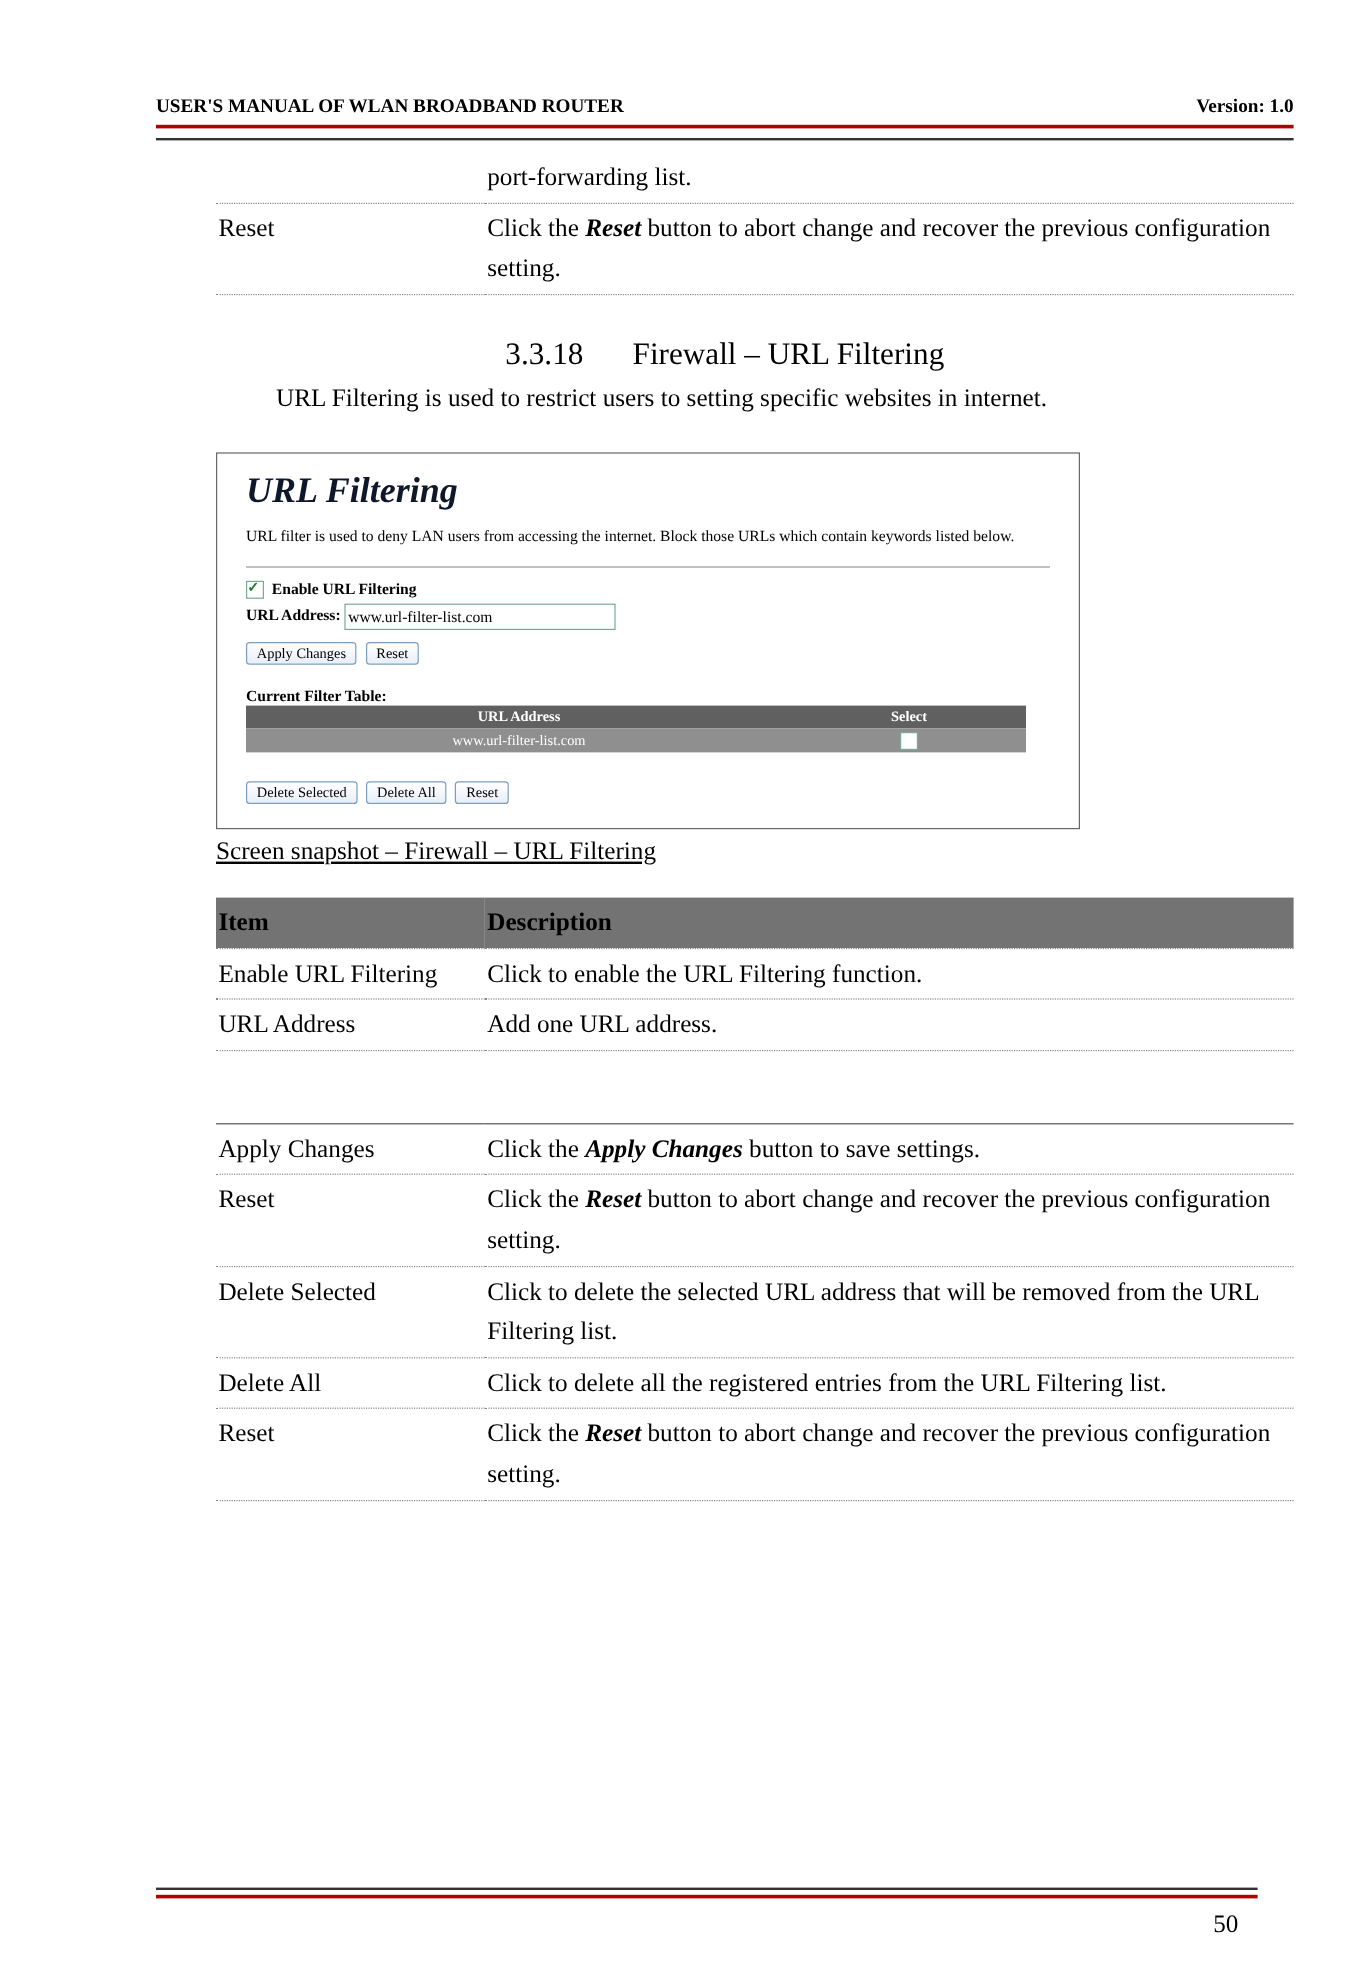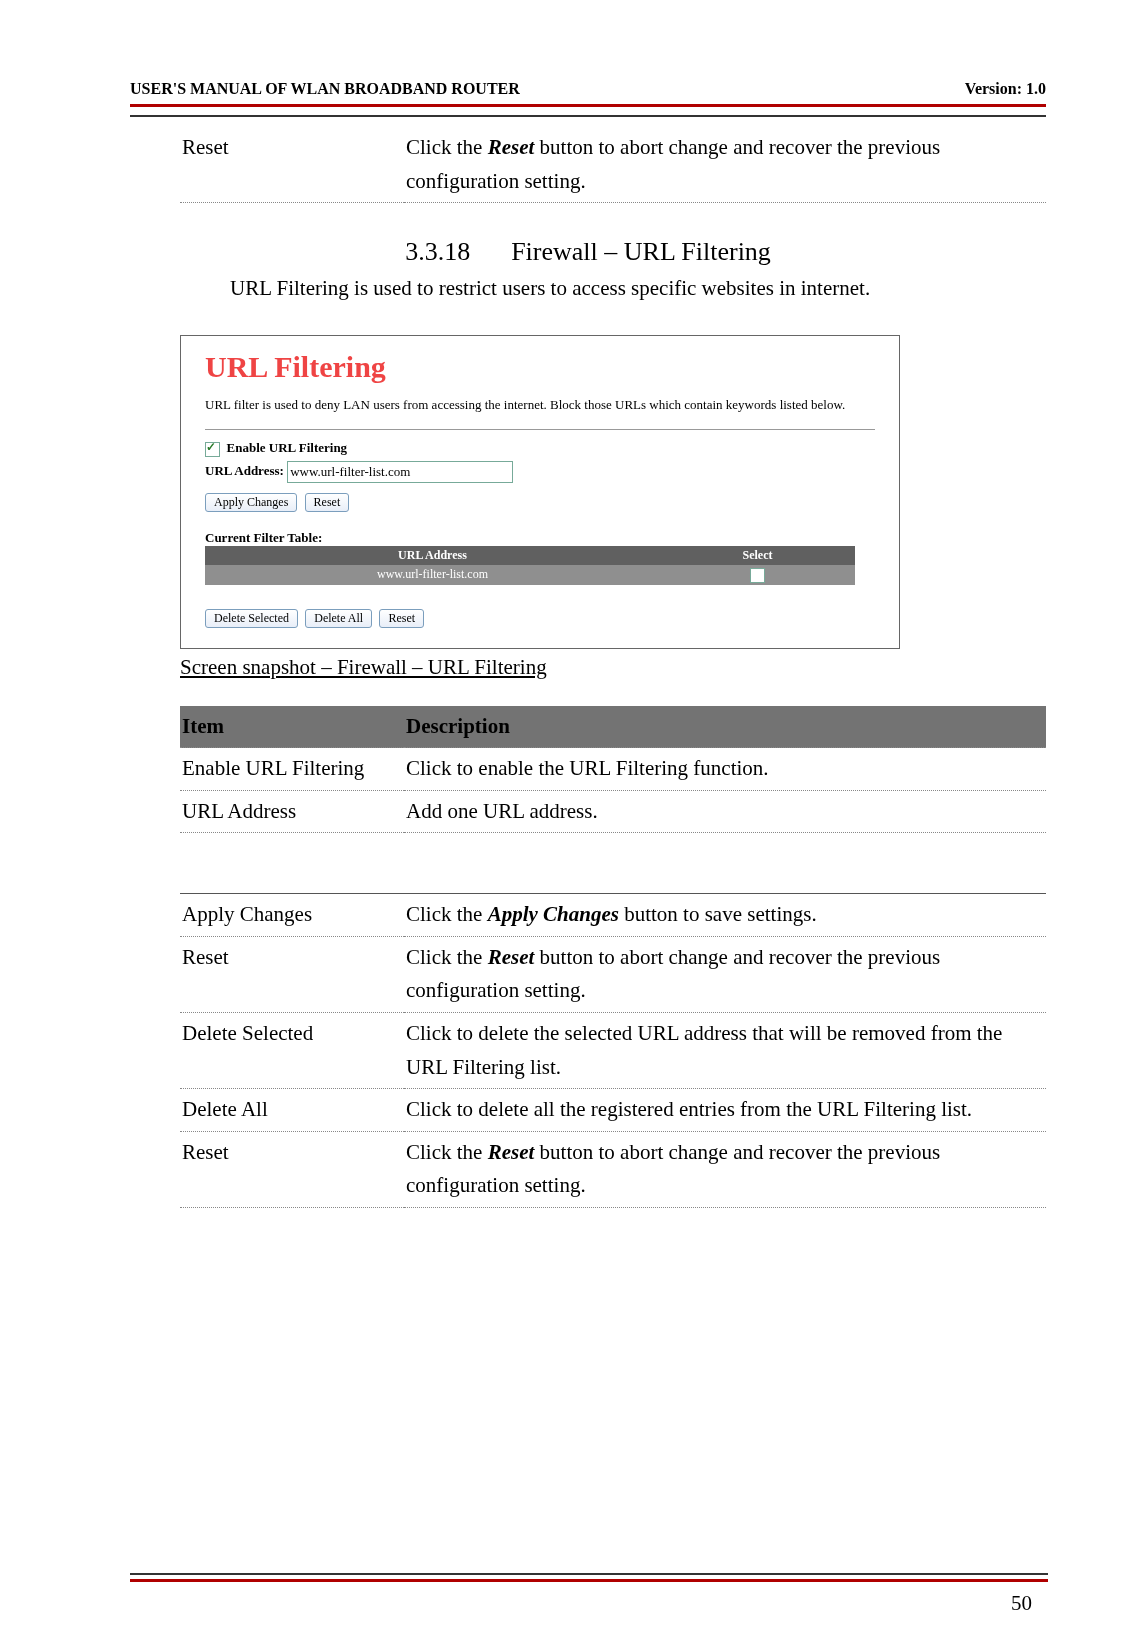--- a/index.html
+++ b/index.html
@@ -9,21 +9,21 @@
     width: 1138px;
     background: #fff;
     font-family: "Times New Roman", Times, serif;
     color: #000;
   }
   .page {
     width: 1138px;
     min-height: 1652px;
     position: relative;
     box-sizing: border-box;
-    padding: 80px 92px 50px 130px;
+    padding: 80px 60px 50px 130px;
   }
   .header-row {
     display: flex;
     justify-content: space-between;
     align-items: baseline;
     font-family: "Times New Roman", Times, serif;
     font-weight: bold;
     font-size: 16px;
     margin-bottom: 6px;
   }
@@ -83,23 +83,24 @@
   .shot {
     border: 1px solid #666;
     width: 720px;
     margin-top: 30px;
     padding: 14px 24px 18px 24px;
     font-family: "Times New Roman", Times, serif;
     box-sizing: border-box;
     font-size: 13px;
   }
   .shot-title {
-    color: #ef4444;
+    color: #0f172a;
     font-size: 30px;
     font-weight: bold;
+    font-style: italic;
     margin-bottom: 12px;
   }
   .shot-desc {
     font-size: 13px;
     margin-bottom: 16px;
     line-height: 1.35;
   }
   .shot-hr {
     border: none;
     border-top: 1px solid #999;
@@ -193,32 +194,36 @@
     <span>USER'S MANUAL OF WLAN BROADBAND ROUTER</span>
     <span>Version: 1.0</span>
   </div>
   <div class="red-line"></div>
   <div class="black-line"></div>
 
   <div class="content" style="margin-top:10px;">
     <table class="desc">
       <tbody id="top-table-body">
           <tr>
+            <td class="item"></td>
+            <td>port-forwarding list.</td>
+          </tr>
+          <tr>
             <td class="item">Reset</td>
             <td>Click the <span style="font-weight: bold; font-style: italic;">Reset</span> button to abort change and recover the previous configuration setting.</td>
           </tr>
         </tbody>
     </table>
   </div>
 
   <div style="display:flex; align-items:baseline; gap:16px;" class="section-num">
     <span style="width:90px; display:inline-block;">3.3.18</span>
     <span class="section-title">Firewall – URL Filtering</span>
   </div>
-  <div class="body-text" style="margin-left:100px;">URL Filtering is used to restrict users to access specific websites in internet.</div>
+  <div class="body-text" style="margin-left:100px;">URL Filtering is used to restrict users to setting specific websites in internet.</div>
 
   <div class="content">
     <div class="shot">
       <div class="shot-title">URL Filtering</div>
       <div class="shot-desc">URL filter is used to deny LAN users from accessing the internet. Block those URLs which contain keywords listed below.</div>
       <hr class="shot-hr">
       <div class="shot-form-row">
         <span class="checkbox checked"></span>
         &nbsp;<strong>Enable URL Filtering</strong>
       </div>

